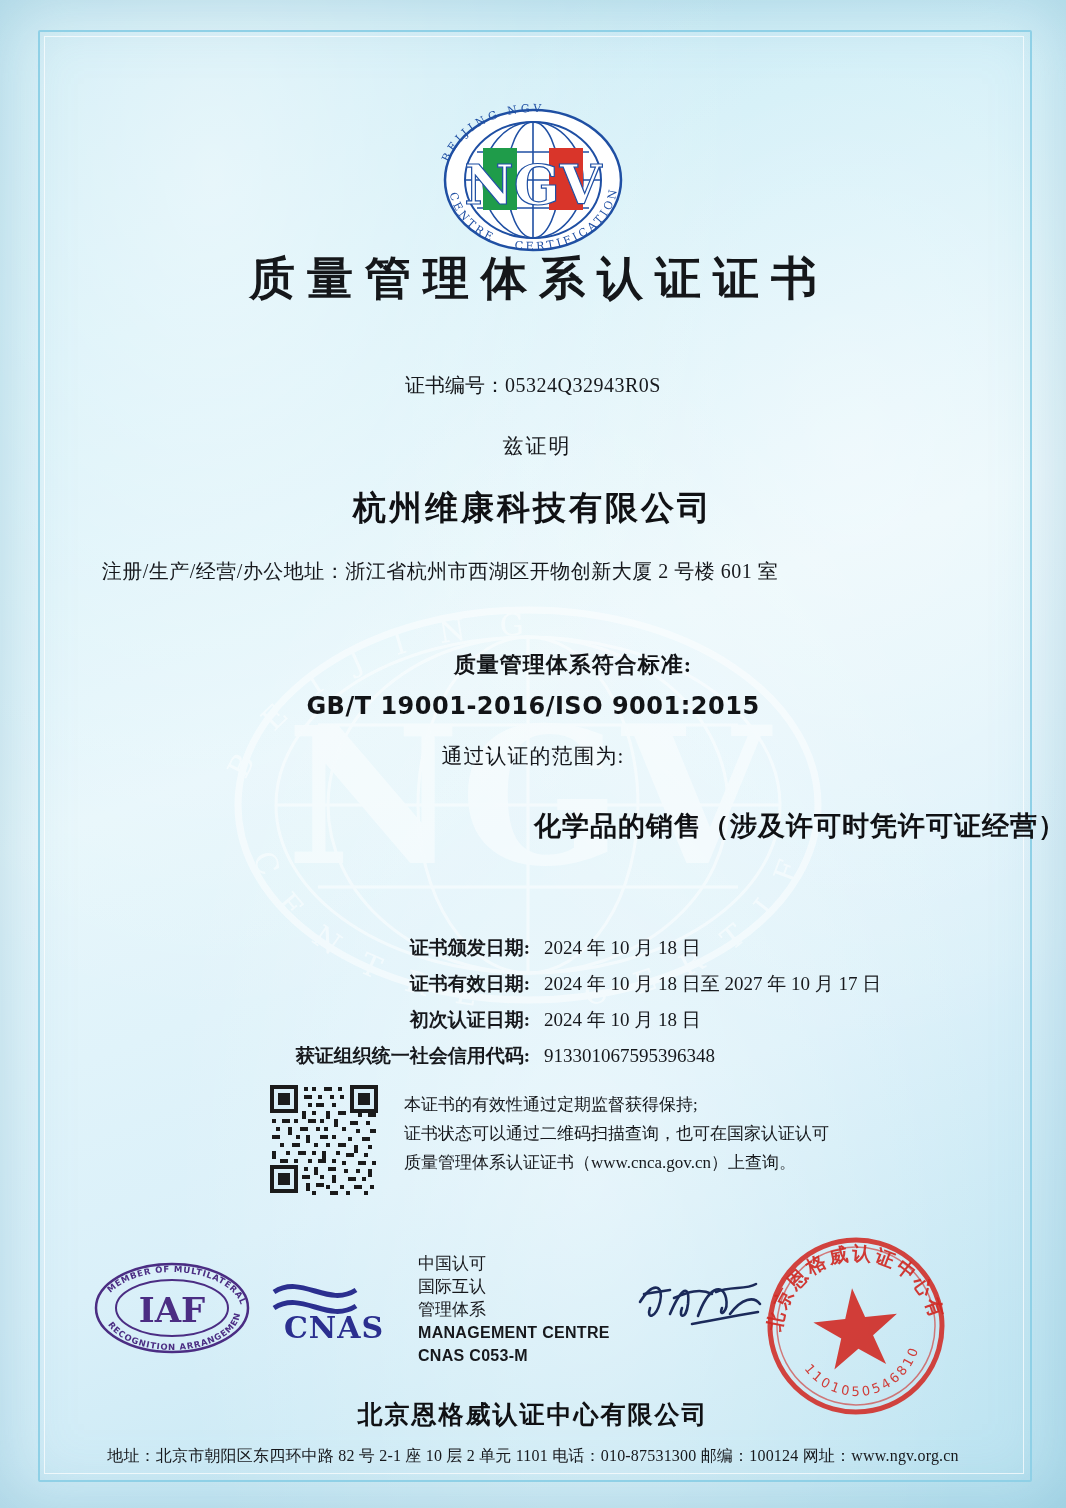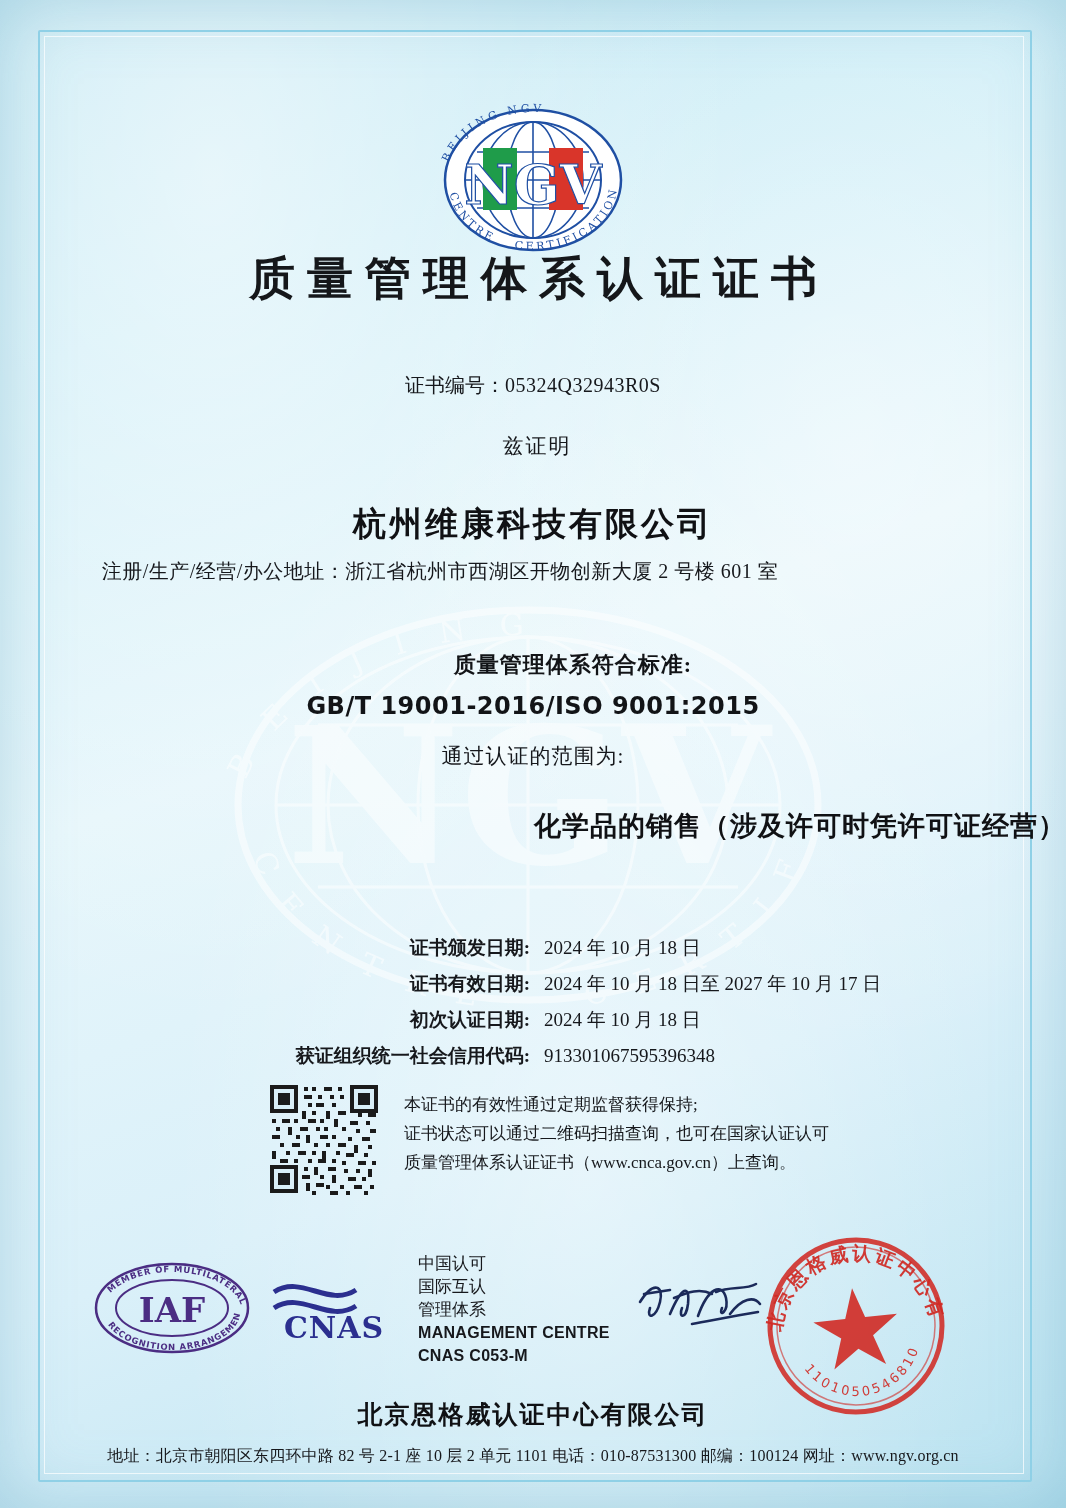--- a/index.html
+++ b/index.html
@@ -124,21 +124,20 @@
     position: absolute;
     top: 486px;
     left: 0;
     width: 1066px;
     text-align: center;
     font-family: "DejaVu Serif", serif;
     font-weight: bold;
     font-size: 33px;
     letter-spacing: 3px;
     color: #101114;
-    margin-top: 16px;
   }
 
   .address {
     position: absolute;
     top: 558px;
     left: 0;
     width: 880px;
     text-align: center;
     font-size: 20px;
     color: #16181c;

